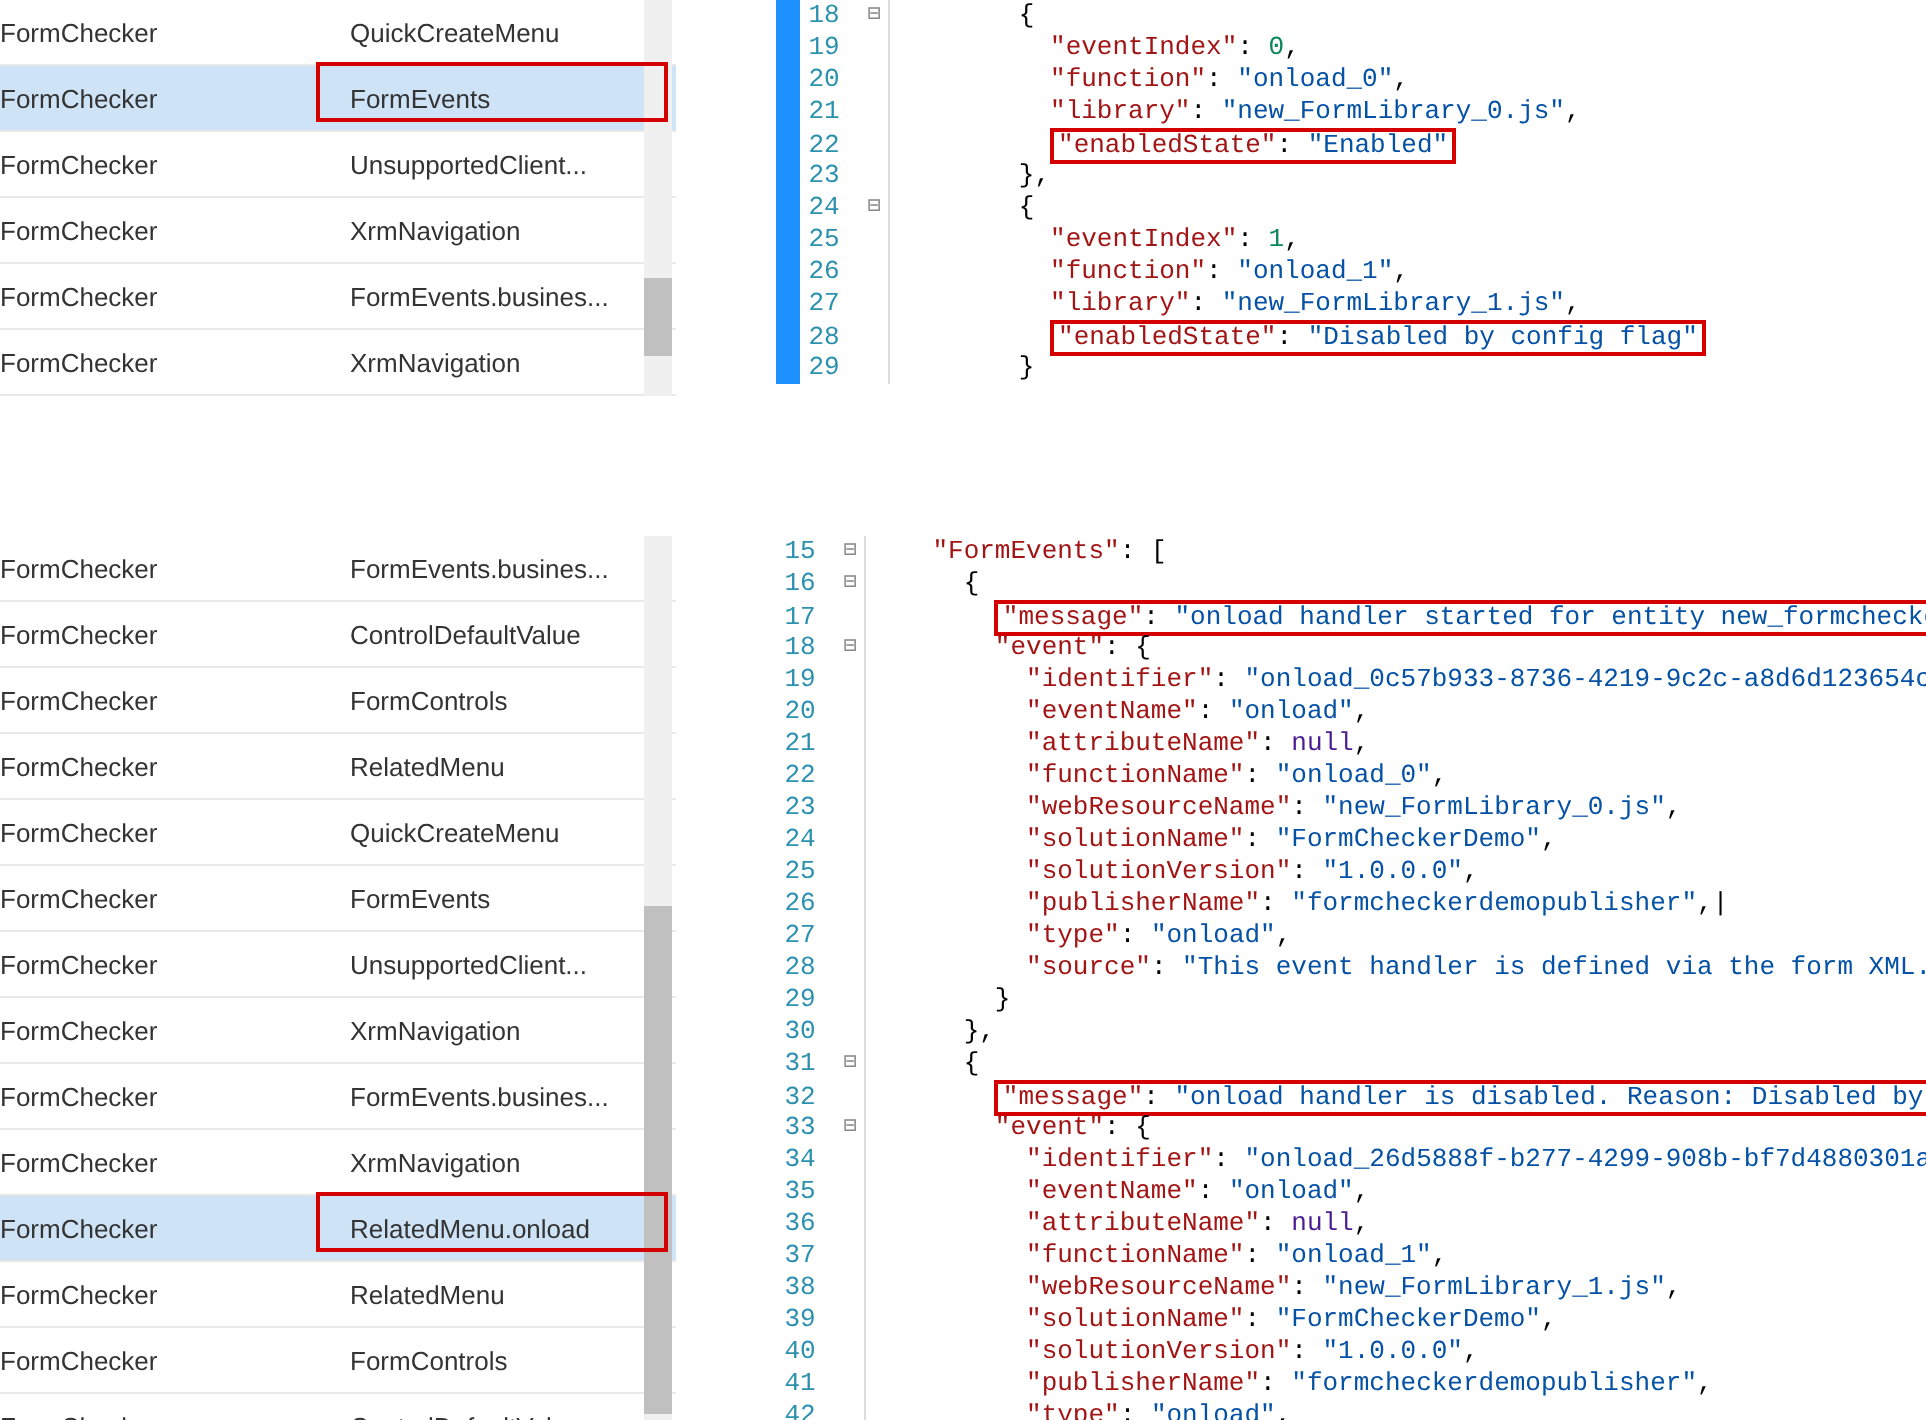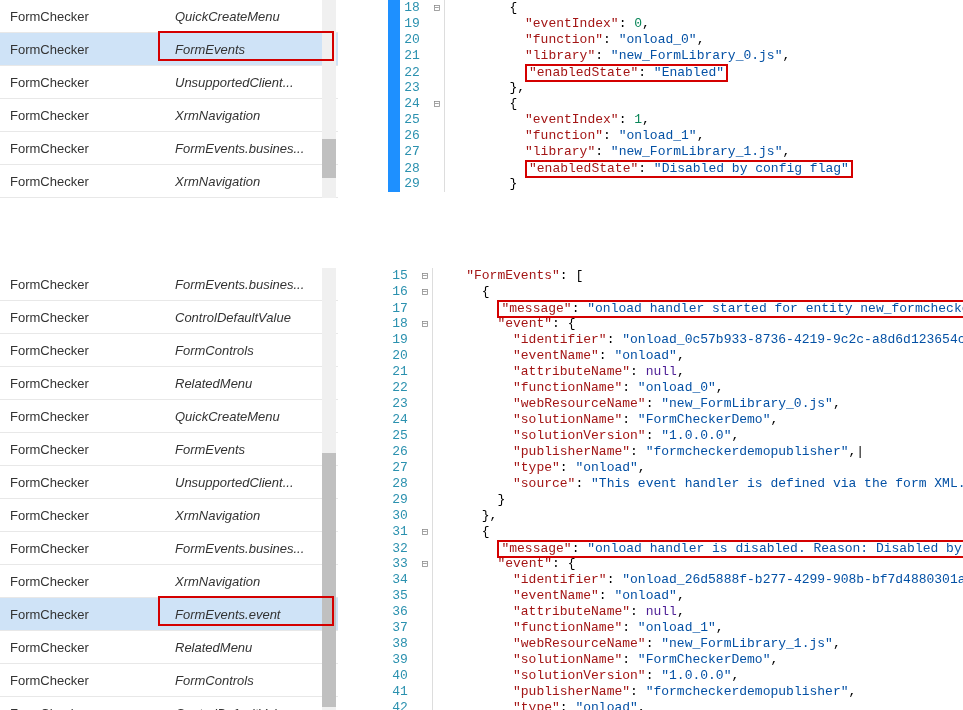--- a/index.html
+++ b/index.html
@@ -4,22 +4,22 @@
   <style>
     * { box-sizing: border-box; margin: 0; padding: 0; }
     body { font-family: "Segoe UI", Arial, sans-serif; font-size: 13px; background: #fff; width: 963px; }
     .panel-row { display: flex; border-bottom: 0px solid transparent; }
     .left-col { width: 338px; flex-shrink: 0; }
     .gap-col { width: 50px; flex-shrink: 0; }
     .right-col { flex: 1; overflow: hidden; }
     .list { background: #fff; position: relative; }
     .list-row { display: flex; align-items: center; height: 33px; border-bottom: 1px solid #e8e8e8; cursor: pointer; }
     .list-row.selected { background: #cfe3f7; }
-    .list-cell-a { width: 165px; padding-left: 10px; color: #333; white-space: nowrap; overflow: hidden; text-overflow: ellipsis; }
-    .list-cell-b { flex: 1; padding-left: 10px; color: #333; white-space: nowrap; overflow: hidden; text-overflow: ellipsis; font-style: italic; }
+    .list-cell-a { width: 165px; color: #333; white-space: nowrap; overflow: hidden; text-overflow: ellipsis; }
+    .list-cell-b { flex: 1; padding-left: 10px; color: #333; white-space: nowrap; overflow: hidden; text-overflow: ellipsis; }
     .scrollbar-track { position: absolute; right: 2px; top: 0; bottom: 0; width: 14px; background: #f0f0f0; }
     .scrollbar-thumb { position: absolute; left: 0; right: 0; background: #c0c0c0; }
     .gap-v { height: 70px; }
     .redbox { border: 2px solid #d40000; position: absolute; pointer-events: none; }
 
     
     .code { font-family: Consolas, "Courier New", monospace; font-size: 13px; line-height: 16px; white-space: pre; position: relative; }
     .gutter { display: inline-block; width: 30px; text-align: center; color: #2b91af; padding-right: 6px; user-select: none; }
     .foldcol { display: inline-block; width: 14px; text-align: center; color: #888; font-size: 11px; vertical-align: top; user-select: none; }
     .bar { display: inline-block; width: 1px; background: #ddd; height: 16px; vertical-align: top; margin-right: 2px; }
@@ -116,21 +116,21 @@
         <div class="list-row">
           <div class="list-cell-a">FormChecker</div>
           <div class="list-cell-b">FormEvents.busines...</div>
         </div>
         <div class="list-row">
           <div class="list-cell-a">FormChecker</div>
           <div class="list-cell-b">XrmNavigation</div>
         </div>
         <div class="list-row selected">
           <div class="list-cell-a">FormChecker</div>
-          <div class="list-cell-b">FormEvents.event</div>
+          <div class="list-cell-b">RelatedMenu.onload</div>
         </div>
         <div class="list-row">
           <div class="list-cell-a">FormChecker</div>
           <div class="list-cell-b">RelatedMenu</div>
         </div>
         <div class="list-row">
           <div class="list-cell-a">FormChecker</div>
           <div class="list-cell-b">FormControls</div>
         </div>
         <div class="list-row">

